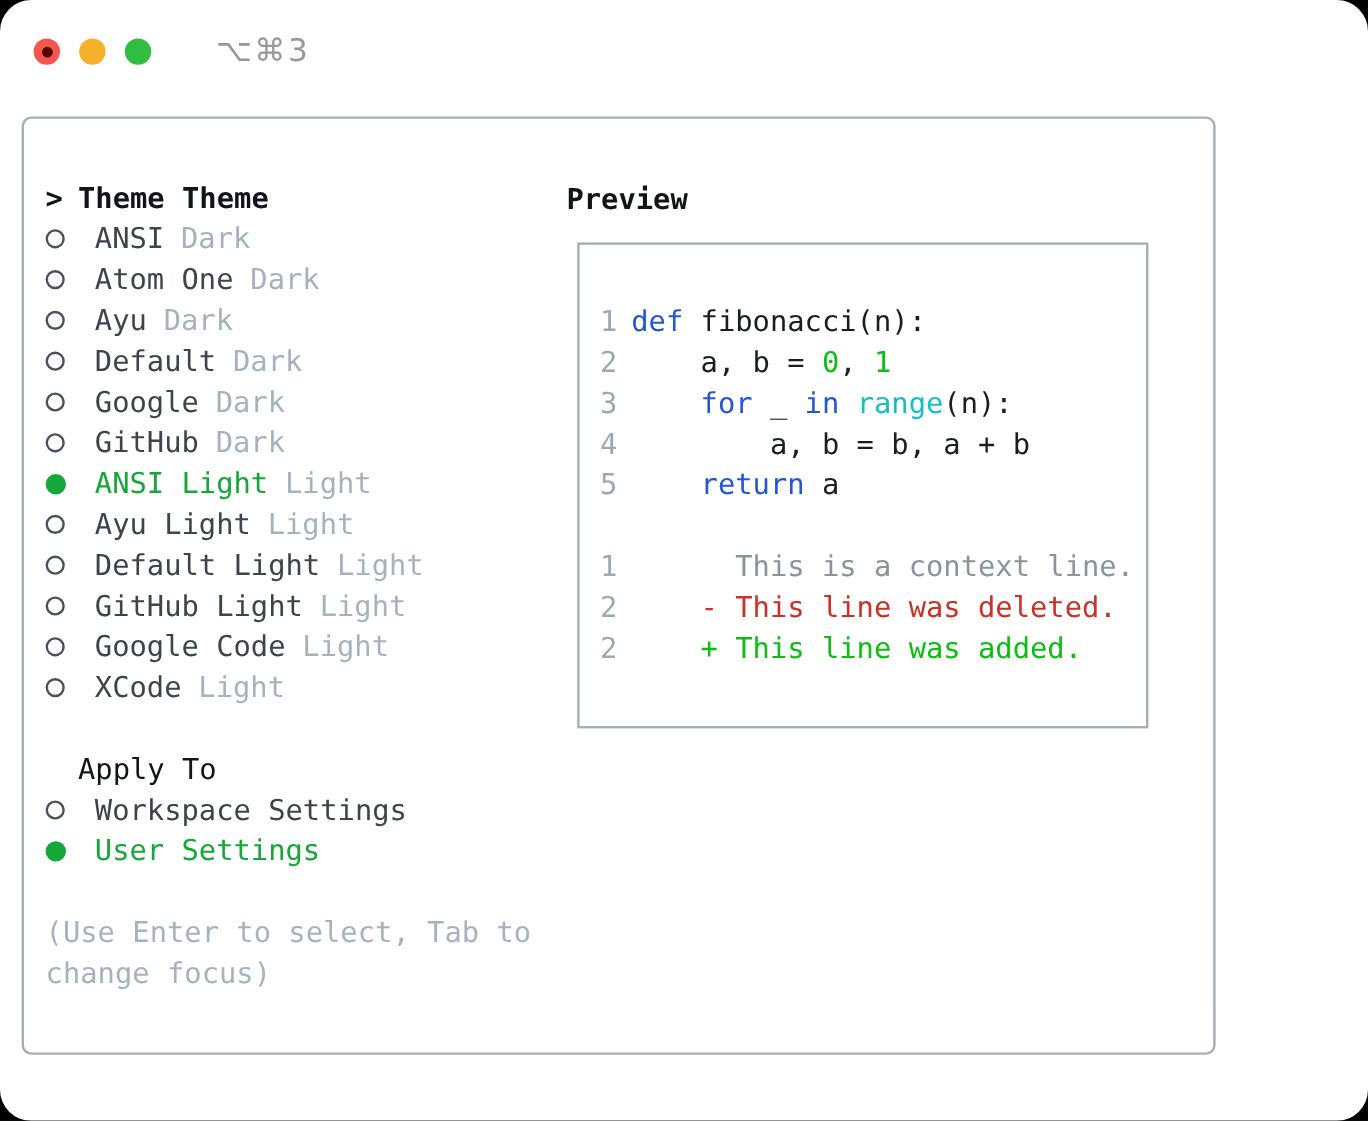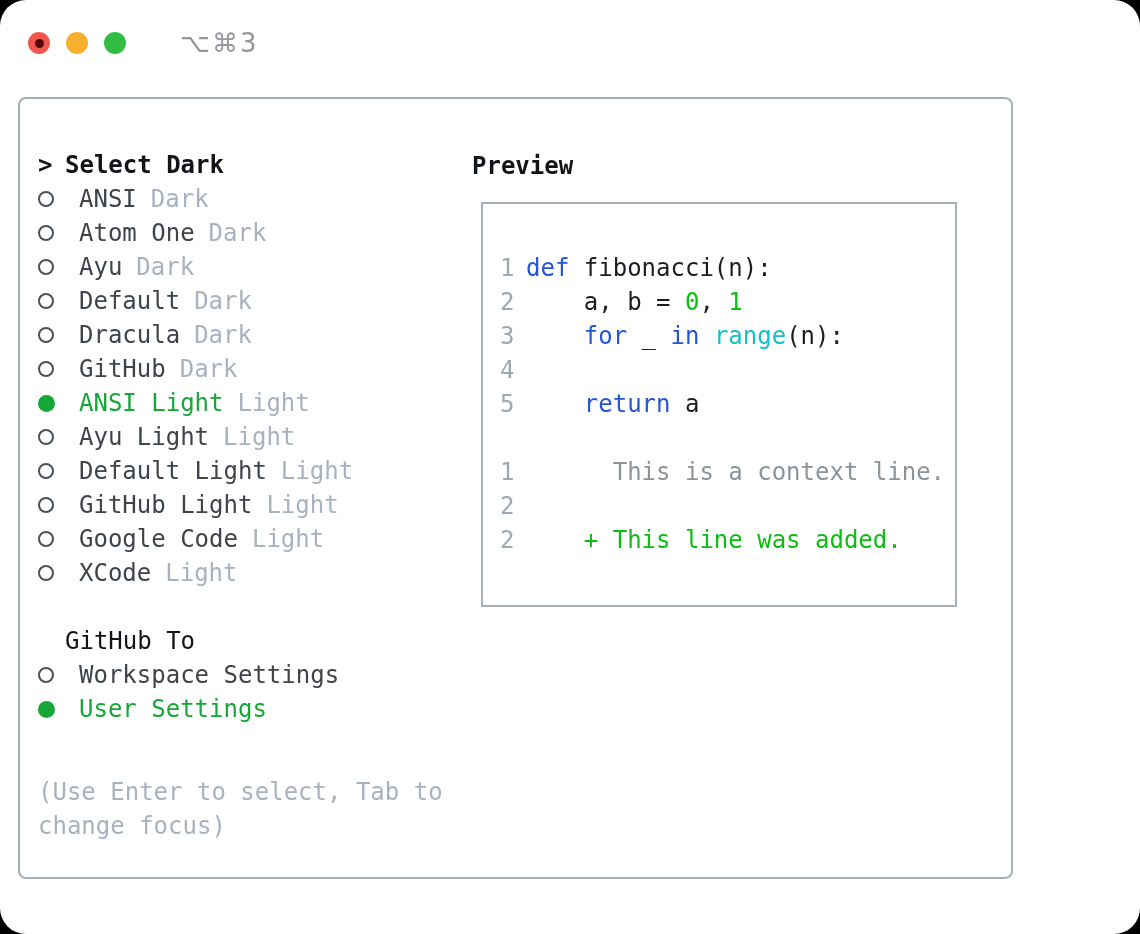--- a/index.html
+++ b/index.html
@@ -26,21 +26,21 @@
   .bullet-col{width:27px;flex:0 0 27px;display:flex;align-items:center;}
   .cursor{color:var(--text_dark);font-weight:bold;}
   .radio{width:12px;height:12px;border:2.5px solid #4a515a;border-radius:50%;box-sizing:content-box;}
   .radio.sel{width:17px;height:17px;border:none;background:var(--accent_green);}
   .heading{color:var(--text_dark);font-weight:bold;}
   .heading-plain{color:var(--text_dark);}
   .t-name{color:var(--text_body);white-space:pre;margin-left:14px;}
   .t-name.sel{color:var(--accent_green);text-align:center;}
   .t-variant{color:var(--muted);margin-left:14px;white-space:pre;}
   .spacer{height:34px;}
-  .help{margin-top:15px;width:430px;color:var(--muted);font-size:24px;line-height:34px;}
+  .help{margin-top:0;width:430px;color:var(--muted);font-size:24px;line-height:34px;}
   
   .right-col{position:absolute;left:452px;top:50px;}
   .preview-box{
     margin-top:19px;margin-left:9px;width:476px;height:405px;box-sizing:border-box;
     border:2px solid var(--border);background:#fff;padding:47px 0 0 17px;overflow:hidden;
   }
   .prow{display:flex;height:34px;font-size:24px;line-height:34px;white-space:pre;}
   .ln{width:26px;flex:0 0 26px;color:var(--linenum);}
   .seg{white-space:pre;}
   .c-plain{color:var(--code_plain);}
@@ -65,21 +65,21 @@
     <span class="shortcut">⌥⌘3</span>
   </div>
 
   <div class="panel">
 
     <div class="left-col">
       <div class="row">
         <span class="bullet-col">
             <span class="cursor">&gt;</span>
           </span>
-        <span class="heading">Select Dark</span>
+        <span class="heading">Theme Theme</span>
       </div>
 
       <div id="theme-list">
           <div class="row">
             <span class="bullet-col">
               <span class="radio"></span>
             </span>
             <span class="t-name">ANSI</span>
             <span class="t-variant">Dark</span>
           </div>
@@ -101,21 +101,21 @@
             <span class="bullet-col">
               <span class="radio"></span>
             </span>
             <span class="t-name">Default</span>
             <span class="t-variant">Dark</span>
           </div>
           <div class="row">
             <span class="bullet-col">
               <span class="radio"></span>
             </span>
-            <span class="t-name">Dracula</span>
+            <span class="t-name">Google</span>
             <span class="t-variant">Dark</span>
           </div>
           <div class="row">
             <span class="bullet-col">
               <span class="radio"></span>
             </span>
             <span class="t-name">GitHub</span>
             <span class="t-variant">Dark</span>
           </div>
           <div class="row">
@@ -159,21 +159,21 @@
             </span>
             <span class="t-name">XCode</span>
             <span class="t-variant">Light</span>
           </div>
         </div>
 
       <div class="spacer"></div>
 
       <div class="row">
         <span class="bullet-col"></span>
-        <span class="heading-plain">GitHub To</span>
+        <span class="heading-plain">Apply To</span>
       </div>
 
       <div id="apply-list">
           <div class="row">
             <span class="bullet-col">
               <span class="radio"></span>
             </span>
             <span class="t-name">Workspace Settings</span>
           </div>
           <div class="row">
@@ -190,23 +190,23 @@
     </div>
 
     <div class="right-col">
       <div class="row">
           <span class="heading">Preview</span>
         </div>
       <div id="preview-box" class="preview-box">
           <div class="prow"><span class="ln">1</span><span class="seg c-kw">def</span><span class="seg c-plain"> fibonacci(n):</span></div>
           <div class="prow"><span class="ln">2</span><span class="seg c-plain">    a, b = </span><span class="seg c-num">0</span><span class="seg c-plain">, </span><span class="seg c-num">1</span></div>
           <div class="prow"><span class="ln">3</span><span class="seg c-plain">    </span><span class="seg c-kw">for</span><span class="seg c-plain"> _ </span><span class="seg c-kw">in</span><span class="seg c-plain"> </span><span class="seg c-builtin">range</span><span class="seg c-plain">(n):</span></div>
-          <div class="prow"><span class="ln">4</span></div>
+          <div class="prow"><span class="ln">4</span><span class="seg c-plain">        a, b = b, a + b</span></div>
           <div class="prow"><span class="ln">5</span><span class="seg c-plain">    </span><span class="seg c-kw">return</span><span class="seg c-plain"> a</span></div>
           <div class="prow"><span class="ln"></span></div>
           <div class="prow"><span class="ln">1</span><span class="seg c-ctx">      This is a context line.</span></div>
-          <div class="prow"><span class="ln">2</span></div>
+          <div class="prow"><span class="ln">2</span><span class="seg c-del">    - This line was deleted.</span></div>
           <div class="prow"><span class="ln">2</span><span class="seg c-add">    + This line was added.</span></div>
         </div>
     </div>
 
   </div>
 </div>
 
 </body></html>

